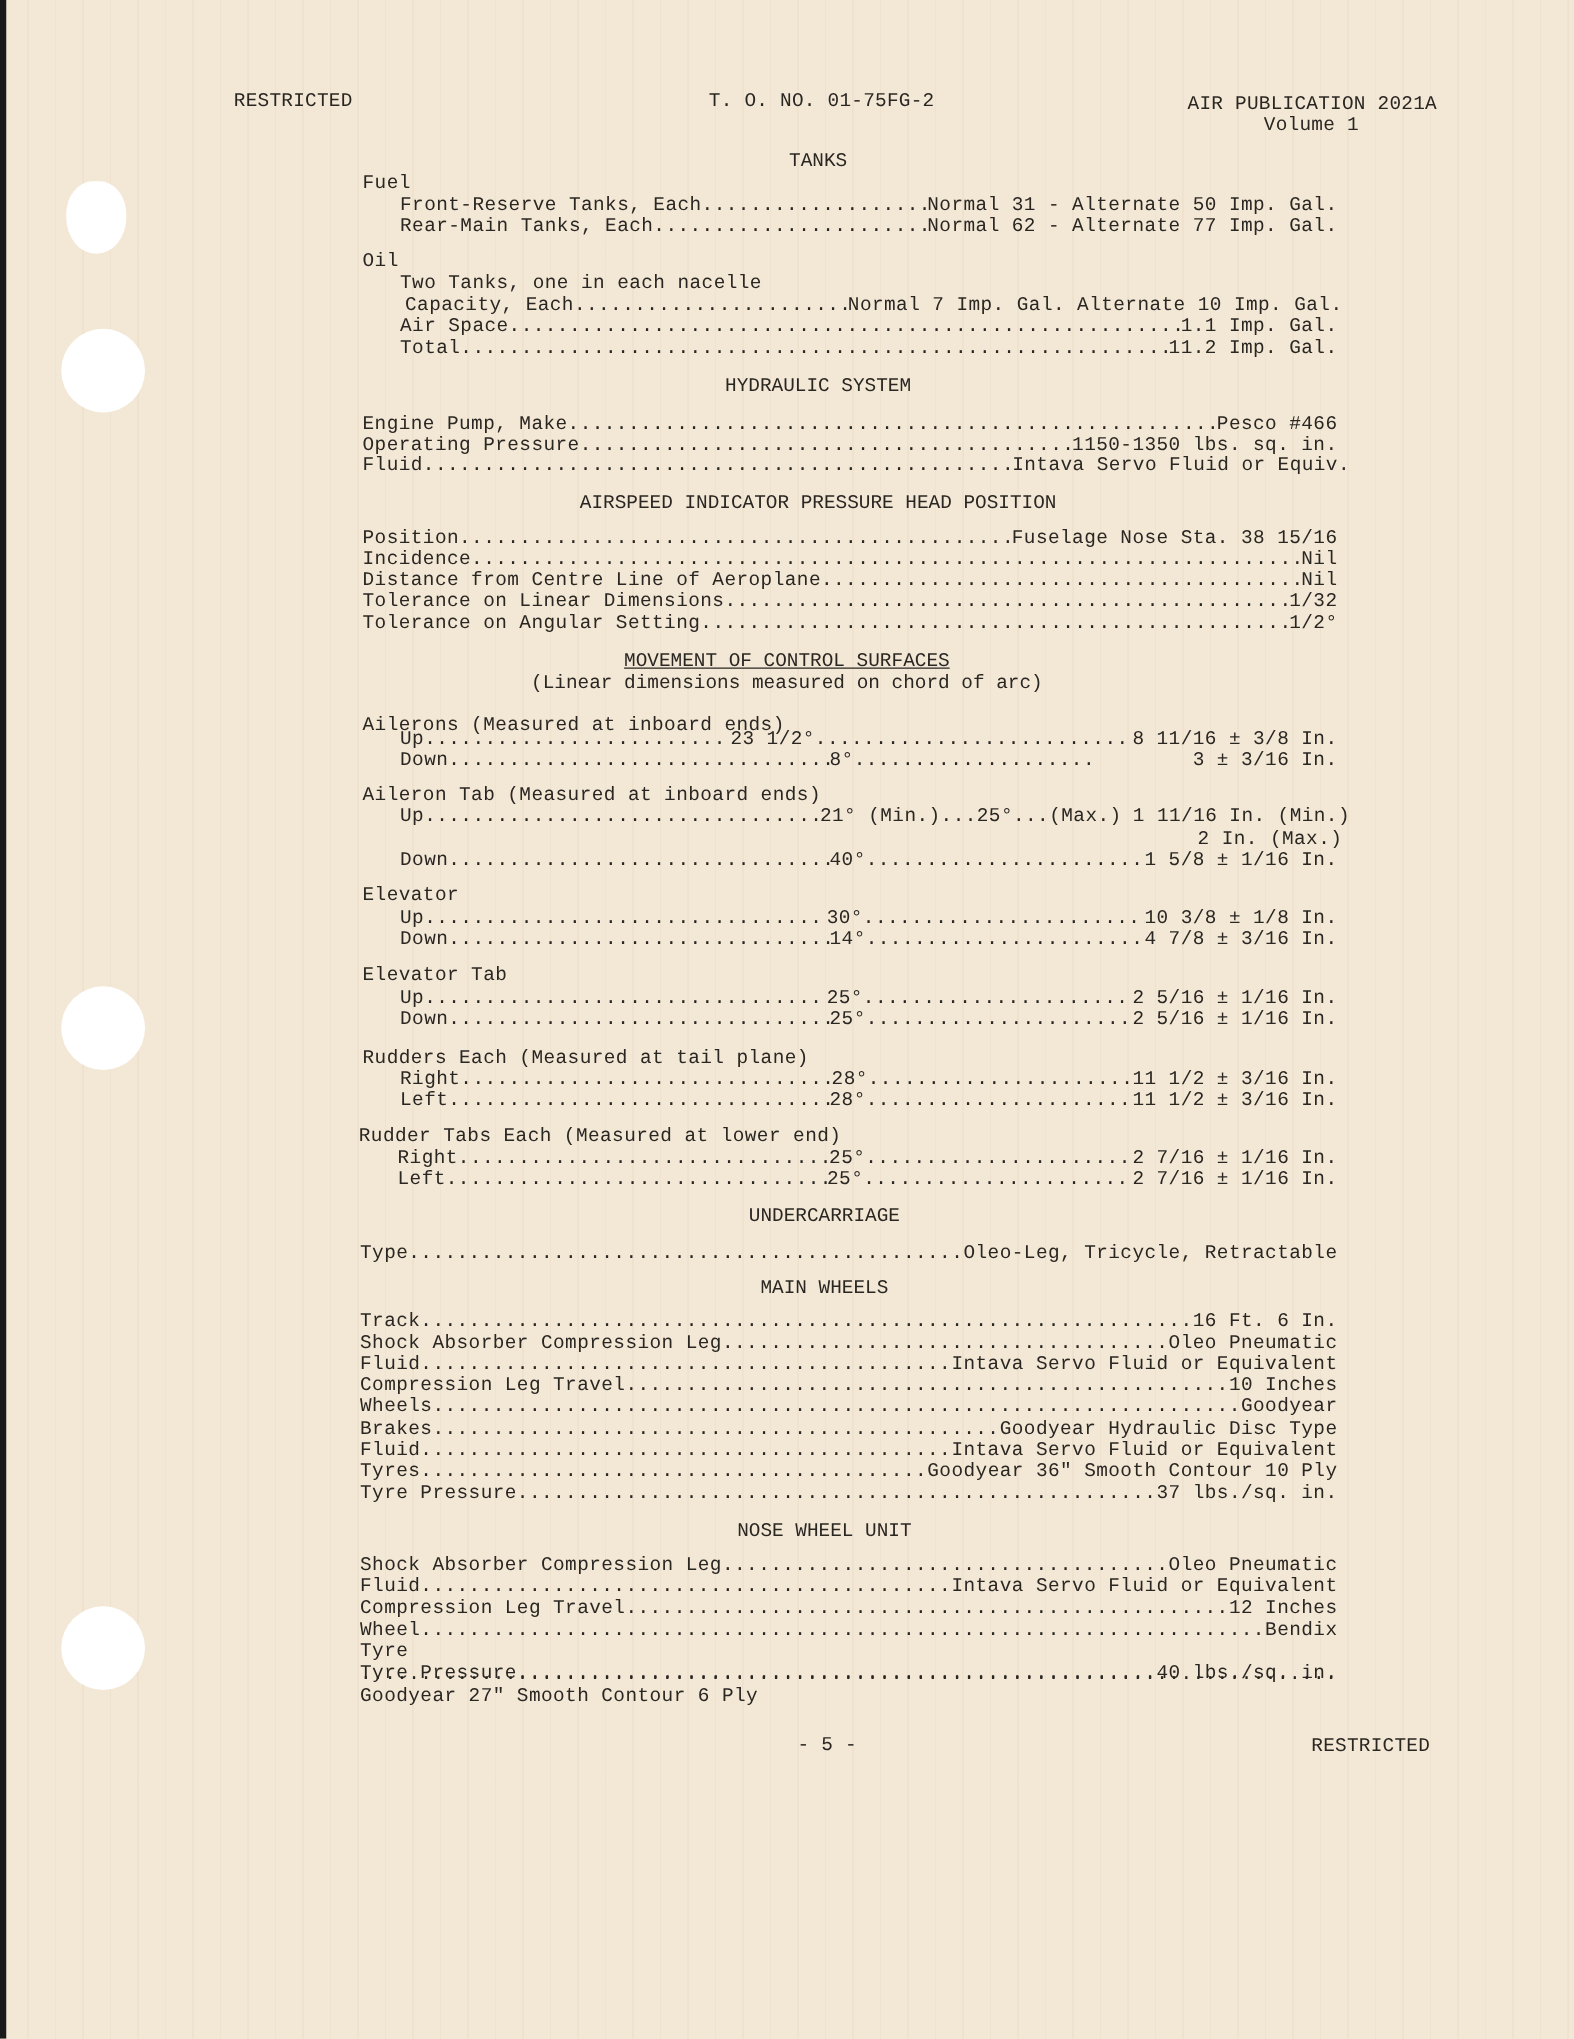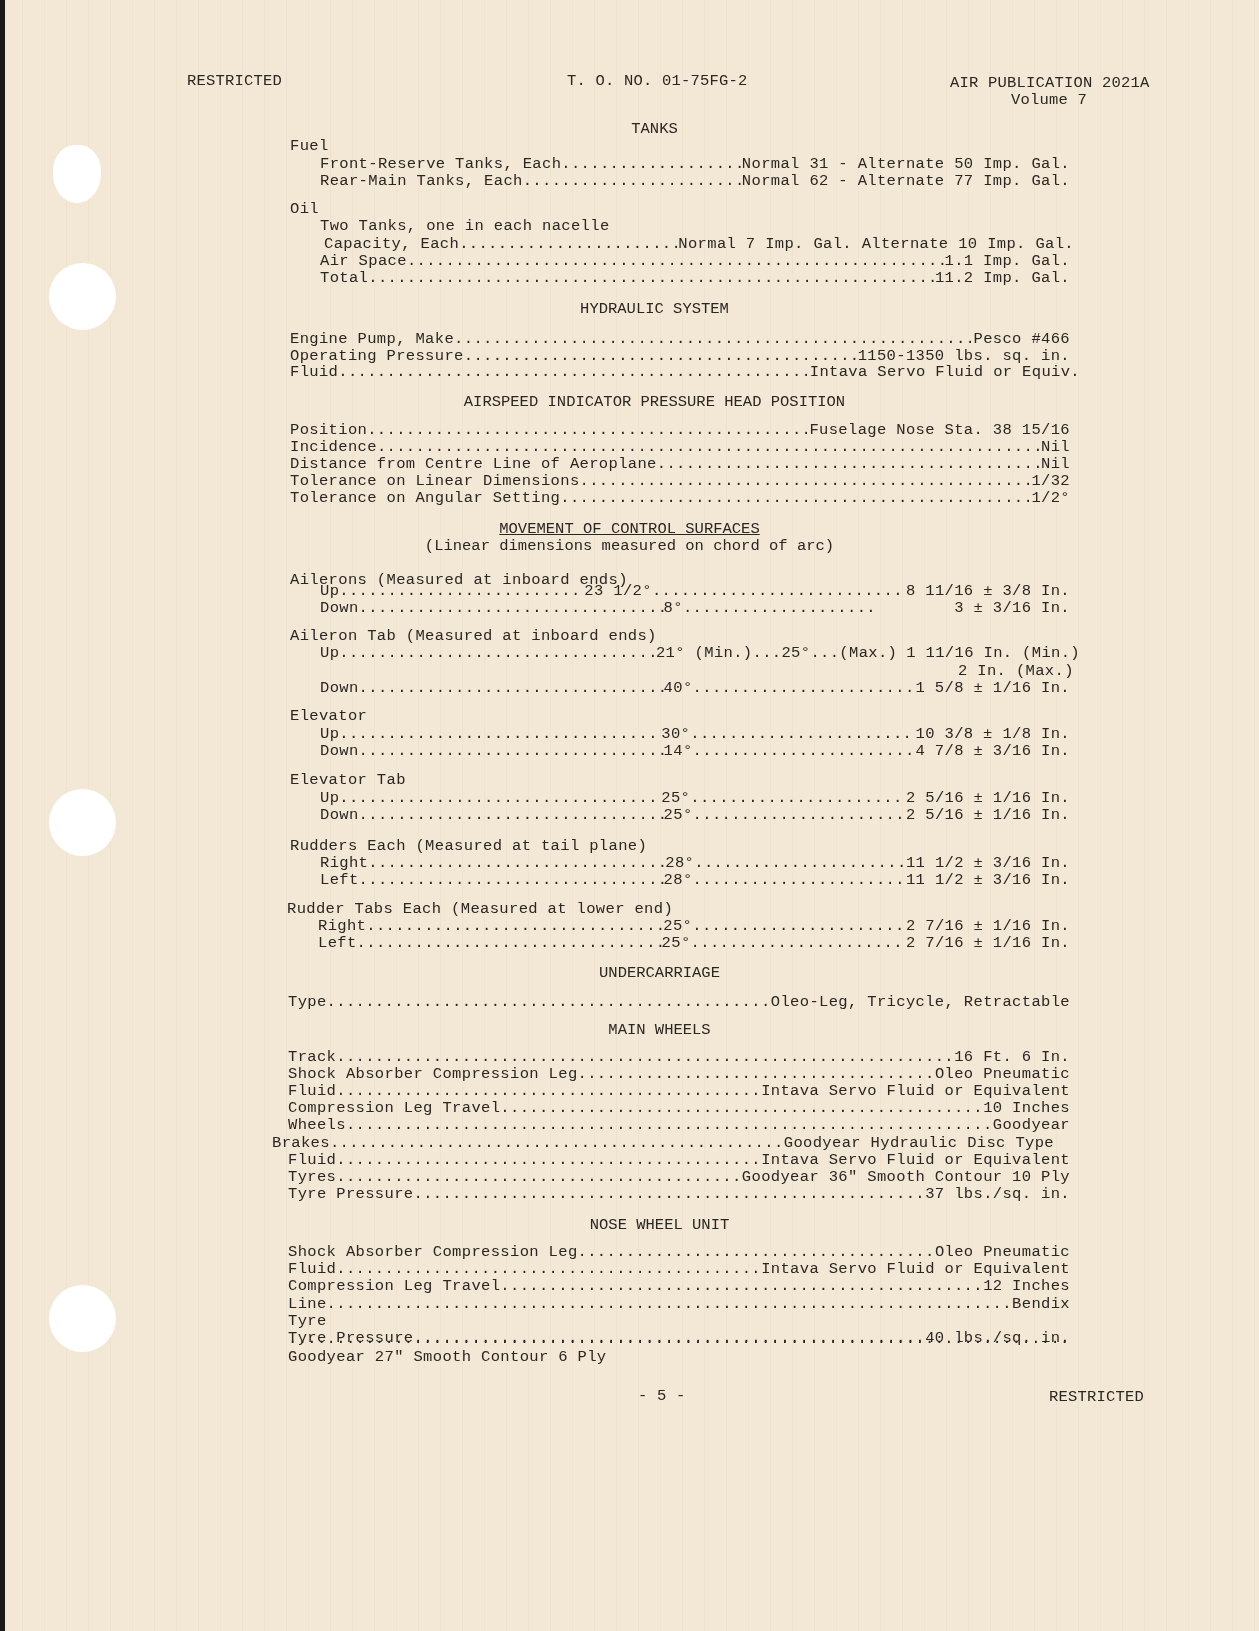--- a/index.html
+++ b/index.html
@@ -28,21 +28,21 @@
 
 <div class="edge"></div>
 <div class="hole" style="left:53px;top:145px;width:48px;height:58px;border-radius:45% 45% 50% 50%;"></div>
 <div class="hole" style="left:49px;top:263px;width:67px;height:67px;"></div>
 <div class="hole" style="left:49px;top:789px;width:67px;height:67px;"></div>
 <div class="hole" style="left:49px;top:1285px;width:67px;height:67px;"></div>
 
 <div class="hdr" style="left:187px;top:72px;">RESTRICTED</div>
 <div class="hdr" style="left:567px;top:72px;">T. O. NO. 01-75FG-2</div>
 <div class="hdr" style="left:950px;top:74px;">AIR PUBLICATION 2021A</div>
-<div class="hdr" style="left:1011px;top:91px;">Volume 7</div>
+<div class="hdr" style="left:1011px;top:91px;">Volume 1</div>
 
 <div class="sec" style="top:120px;left:25px;">TANKS</div>
 <div class="line" style="left:290px;top:137px;">Fuel</div>
 <div class="dots-row" style="left:320px;width:750px;top:155px;">
   <span class="lbl">Front-Reserve Tanks, Each</span>
     <span class="lead"></span>
     <span class="val">Normal 31 - Alternate 50 Imp. Gal.</span>
 </div>
 <div class="dots-row" style="left:320px;width:750px;top:172px;">
   <span class="lbl">Rear-Main Tanks, Each</span>
@@ -236,21 +236,21 @@
 <div class="dots-row" style="left:288px;width:782px;top:1099px;">
   <span class="lbl">Compression Leg Travel</span>
     <span class="lead"></span>
     <span class="val">10 Inches</span>
 </div>
 <div class="dots-row" style="left:288px;width:782px;top:1116px;">
   <span class="lbl">Wheels</span>
     <span class="lead"></span>
     <span class="val">Goodyear</span>
 </div>
-<div class="dots-row" style="left:272px;width:782px;top:1134px;">
+<div class="dots-row" style="left:288px;width:782px;top:1134px;">
   <span class="lbl">Brakes</span>
     <span class="lead"></span>
     <span class="val">Goodyear Hydraulic Disc  Type</span>
 </div>
 <div class="dots-row" style="left:288px;width:782px;top:1151px;">
   <span class="lbl">Fluid</span>
     <span class="lead"></span>
     <span class="val">Intava Servo Fluid or Equivalent</span>
 </div>
 <div class="dots-row" style="left:288px;width:782px;top:1168px;">
@@ -274,21 +274,21 @@
   <span class="lbl">Fluid</span>
     <span class="lead"></span>
     <span class="val">Intava Servo Fluid or Equivalent</span>
 </div>
 <div class="dots-row" style="left:288px;width:782px;top:1277px;">
   <span class="lbl">Compression Leg Travel</span>
     <span class="lead"></span>
     <span class="val">12 Inches</span>
 </div>
 <div class="dots-row" style="left:288px;width:782px;top:1295px;">
-  <span class="lbl">Line</span>
+  <span class="lbl">Wheel</span>
     <span class="lead"></span>
     <span class="val">Bendix</span>
 </div>
 <div class="dots-row" style="left:288px;width:782px;top:1312px;flex-direction:column;">
   <span class="lbl">Tyre</span>
     <span class="lead"></span>
     <span class="val">Goodyear 27" Smooth Contour 6 Ply</span>
 </div>
 <div class="dots-row" style="left:288px;width:782px;top:1329px;">
   <span class="lbl">Tyre Pressure</span>

